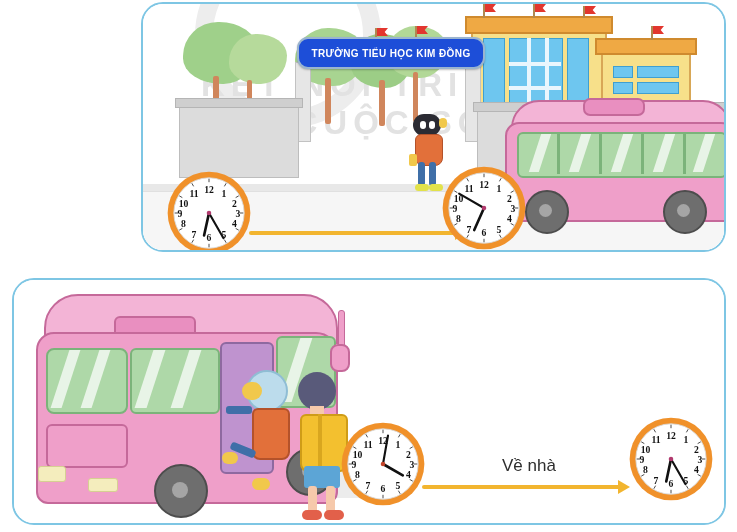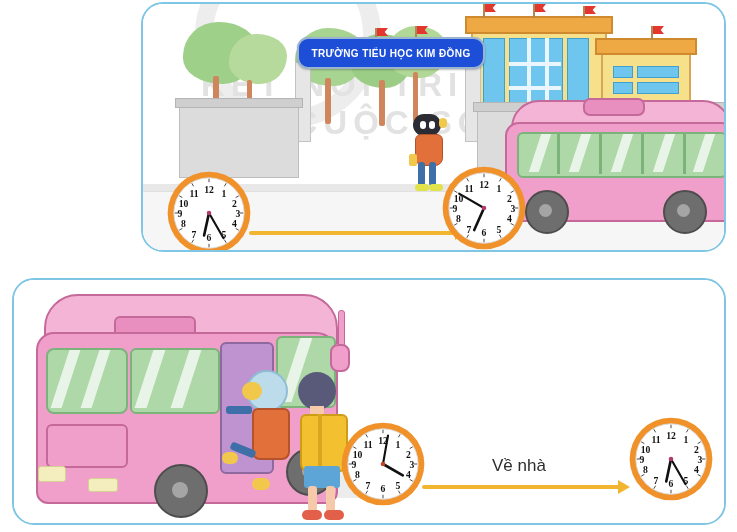--- a/index.html
+++ b/index.html
@@ -332,21 +332,21 @@
       <div class="kid-head" style="left:284px;top:92px;width:38px;height:38px;background:#595a7a;"></div>
       <div style="position:absolute;left:296px;top:126px;width:14px;height:10px;background:#f6c9ab;"></div>
       <div class="bag" style="left:286px;top:134px;width:44px;height:54px;background:#f3c02f;border:2px solid #cf9c17;"></div>
       <div style="position:absolute;left:304px;top:134px;width:4px;height:54px;background:#d9a61f;"></div>
       <div style="position:absolute;left:290px;top:186px;width:36px;height:22px;background:#5ca5d6;border-radius:3px;"></div>
       <div class="limb" style="left:294px;top:206px;width:9px;height:28px;background:#f6c9ab;"></div>
       <div class="limb" style="left:312px;top:206px;width:9px;height:28px;background:#f6c9ab;"></div>
       <div style="position:absolute;left:288px;top:230px;width:20px;height:10px;background:#e2604a;border-radius:5px;"></div>
       <div style="position:absolute;left:310px;top:230px;width:20px;height:10px;background:#e2604a;border-radius:5px;"></div>
 
-      <div class="flow-label" style="left:478px;top:176px;">Về nhà</div>
+      <div class="flow-label" style="left:488px;top:176px;">Về nhà</div>
       <div class="arrow-line" style="left:408px;top:205px;width:198px;"></div>
       <div class="arrow-head" style="left:604px;top:200px;"></div>
 
       <div class="clock" style="left:325px;top:140px;">
         <svg width="88" height="88" viewBox="0 0 100 100">
           <circle cx="50" cy="50" r="47" fill="#f0912a"></circle>
           <circle cx="50" cy="50" r="40" fill="#ffffff" stroke="#d8d8d8" stroke-width="1"></circle>
           <g stroke="#333" stroke-width="1">
             <line x1="50" y1="11" x2="50" y2="15"></line>
               <line x1="50" y1="85" x2="50" y2="89"></line>

